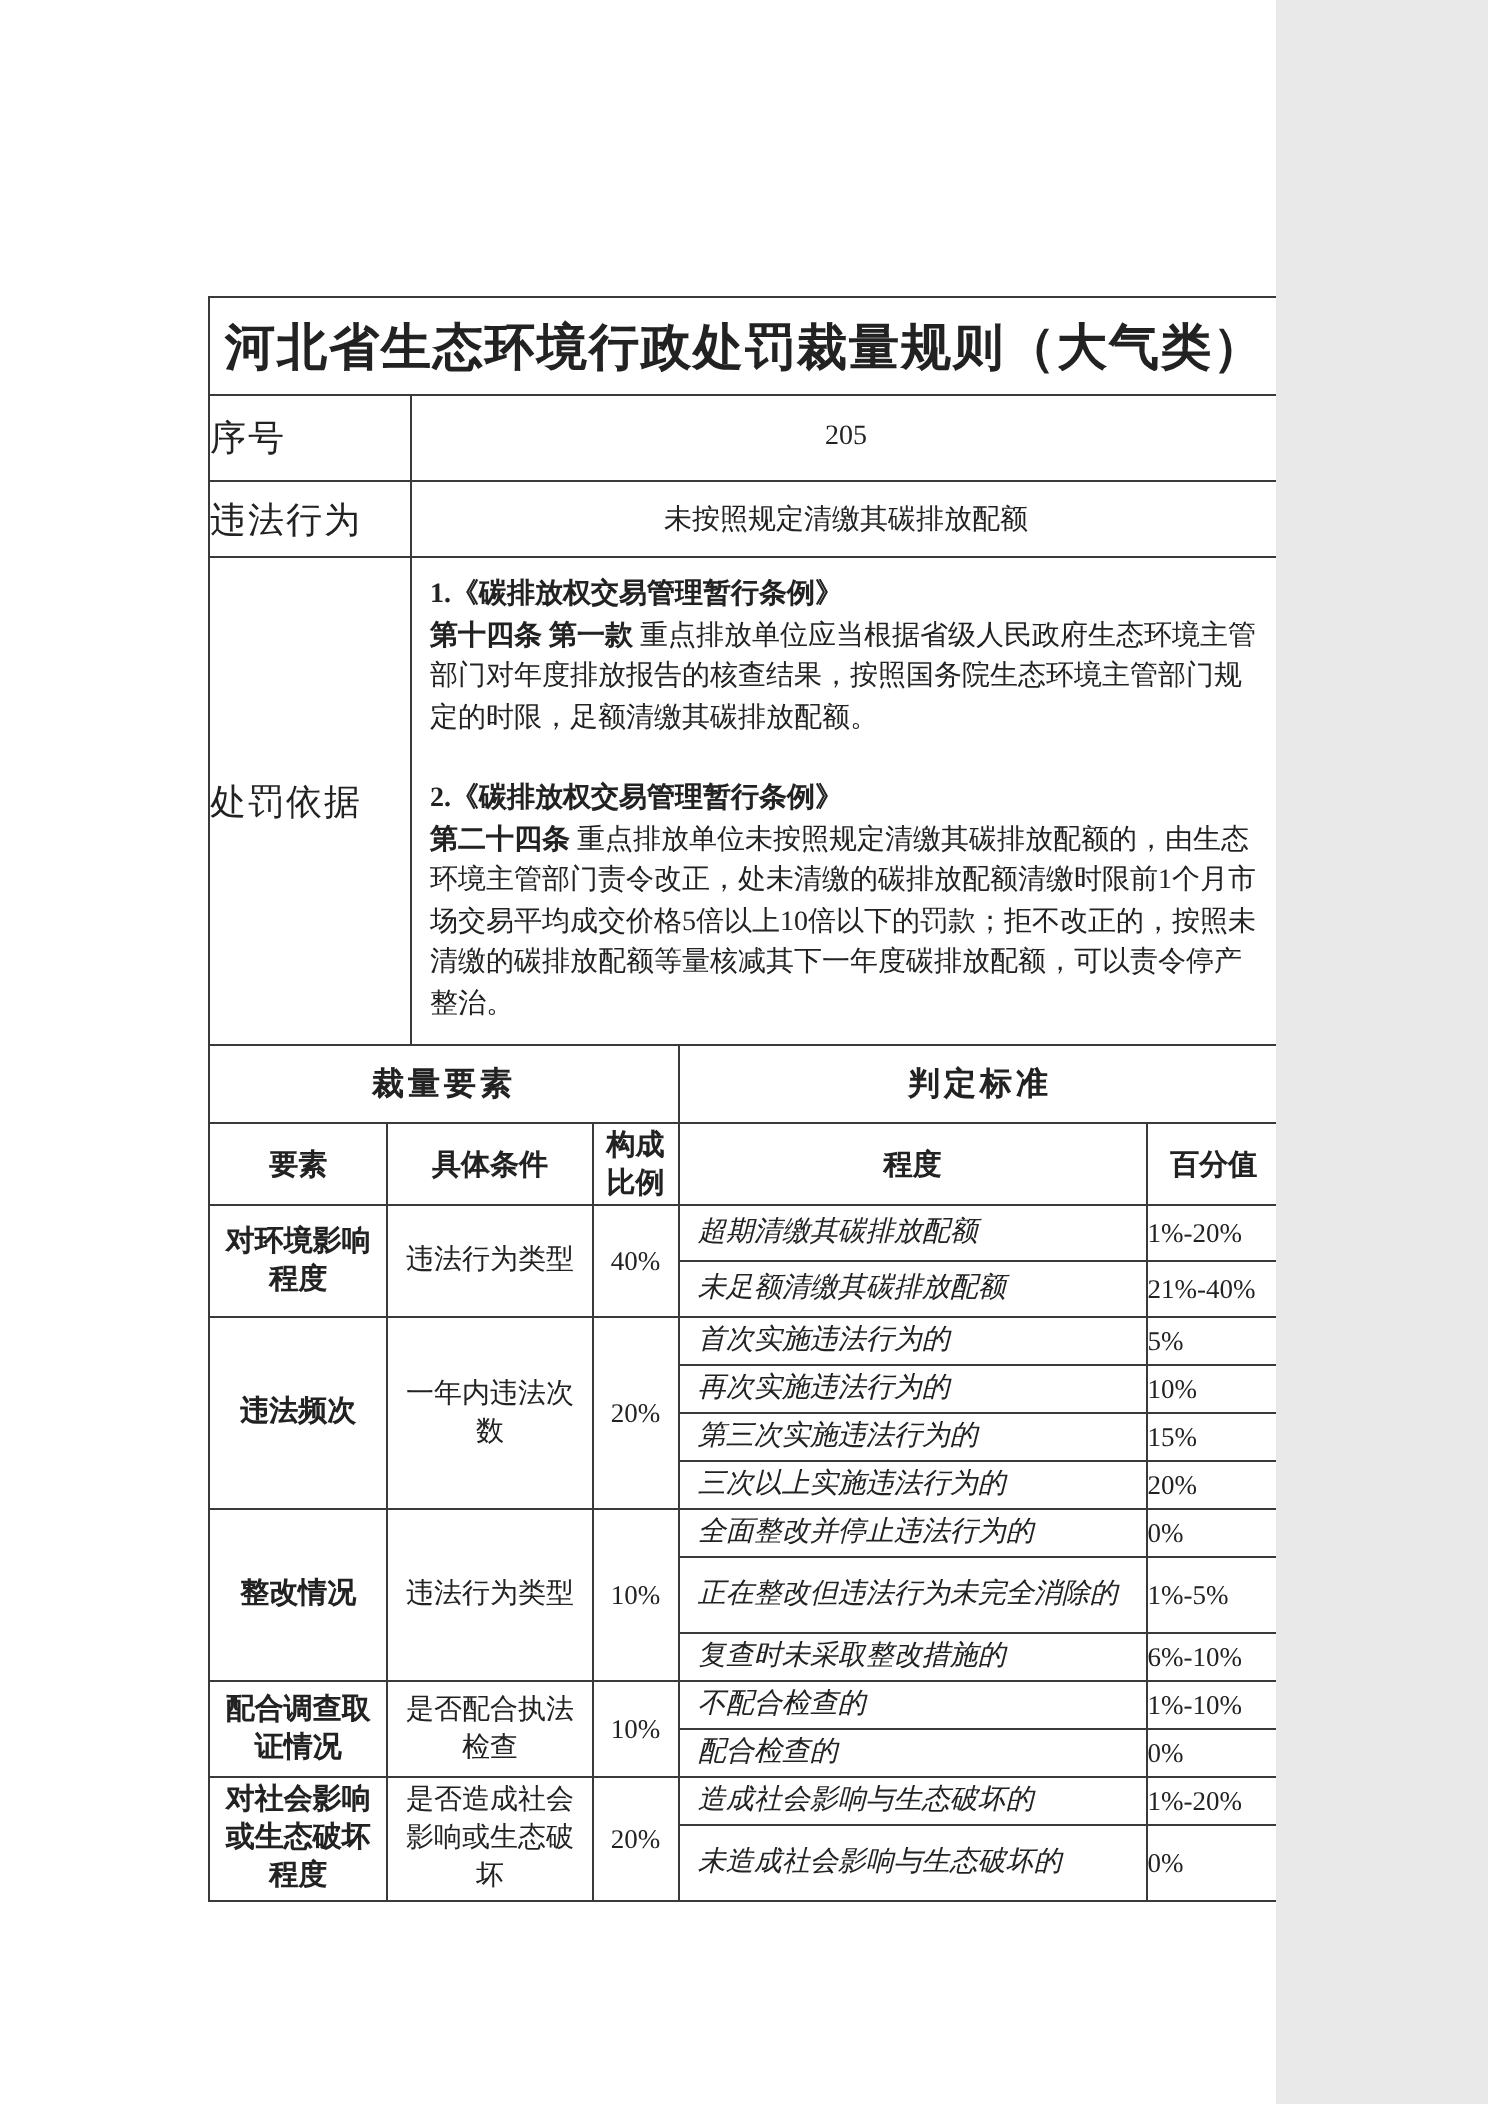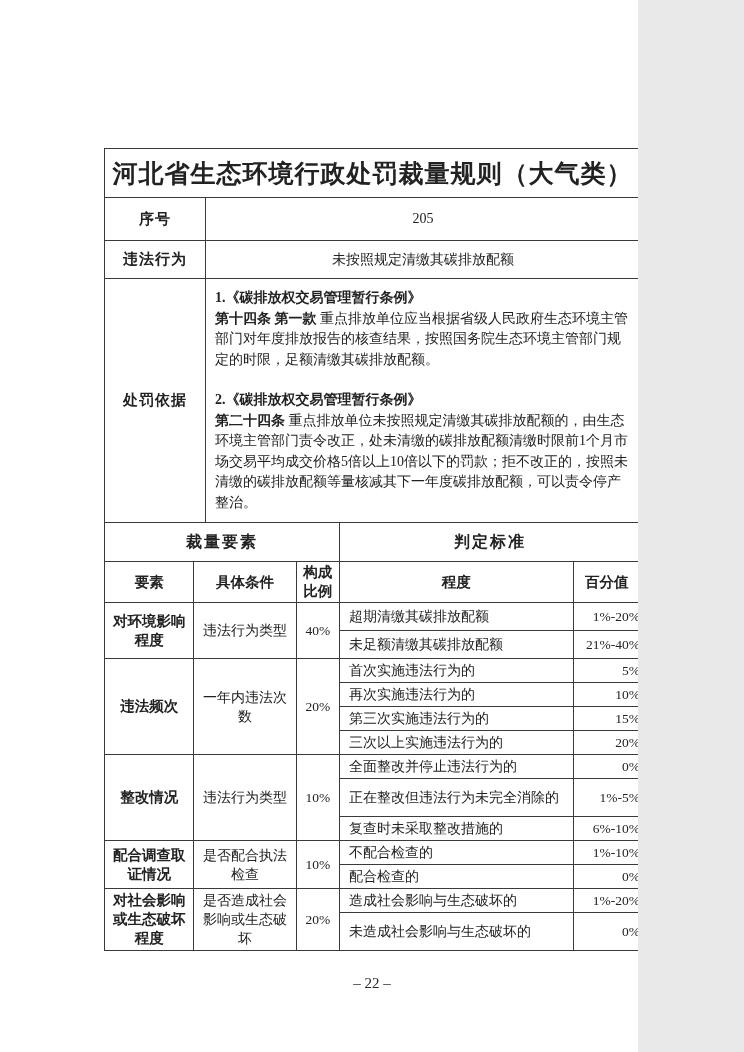--- a/index.html
+++ b/index.html
@@ -15,41 +15,41 @@
   .doc { position: absolute; left: 104px; top: 148px; width: 537px; }
   table { border-collapse: collapse; width: 537px; table-layout: fixed; }
   td { border: 1px solid #3a3a3a; vertical-align: middle; }
   .t2 { margin-top: -1px; }
 
   .title-cell {
     height: 49px; text-align: center;
     font-size: 25px; font-weight: bold; letter-spacing: 1px;
   }
   .lbl {
-    text-align: center; font-weight: bold; font-size: 15px;
+    font-weight: normal; font-size: 18px;
     letter-spacing: 1px;
   }
   .val-center { text-align: center; font-size: 14px; }
   .val-left  { text-align: center; font-size: 14px; padding: 6px 8px; }
 
   .r-serial td { height: 43px; }
   .r-violation td { height: 38px; }
 
   .basis-cell { padding: 9px 8px 9px 9px; font-size: 14px; line-height: 20.5px; text-align: left; }
   .basis-cell .para + .para { margin-top: 20px; font-family: Liberation Serif, serif; }
   .b { font-weight: bold; }
 
   .hdr1 td { height: 39px; text-align: center; font-weight: bold; font-size: 16px; letter-spacing: 2px; }
   .hdr2 td { height: 41px; text-align: center; font-weight: bold; font-size: 14.5px; }
 
   .factor { text-align: center; font-weight: bold; font-size: 14.5px; padding: 2px 4px; line-height: 19px; margin-left: 35px; }
   .cond   { text-align: center; font-size: 14px; padding: 2px 6px; line-height: 19px; }
   .ratio  { text-align: center; font-size: 13.5px; }
-  .degree { text-align: left; font-size: 14px; padding: 2px 4px 2px 9px; line-height: 19px; }
-  .pct    { text-align: right; font-size: 13.5px; }
+  .degree { text-align: left; font-size: 14px; padding: 2px 4px 2px 9px; line-height: 19px; font-style: italic; }
+  .pct    { text-align: left; font-size: 13.5px; }
   .row-s td.degree, .row-s td.pct { height: 22px; }
   .row-m td.degree, .row-m td.pct { height: 28px; }
   .row-l td.degree, .row-l td.pct { height: 38px; }
 
   .footer {
     position: absolute; left: 0; top: 975px; width: 744px;
     text-align: center; font-size: 15px; color: #2a2a2a;
   }
 </style>
 </head>
@@ -180,14 +180,13 @@
         <td class="pct">1%-20%</td>
       </tr>
       <tr class="row-l">
         <td class="degree">未造成社会影响与生态破坏的</td>
         <td class="pct">0%</td>
       </tr>
     </tbody>
       </table>
   </div>
 
-  <div class="footer">– 22 –</div>
 </div>
 
 </body></html>

